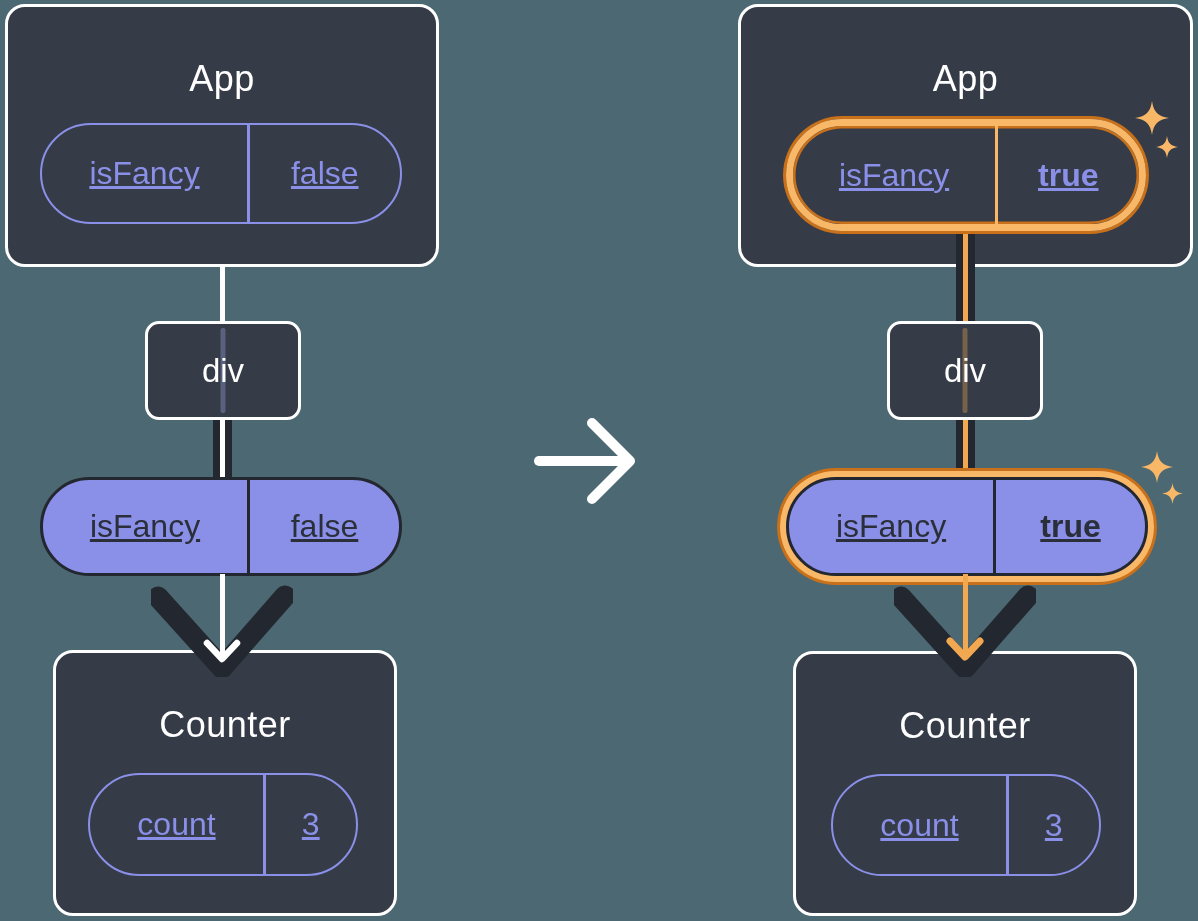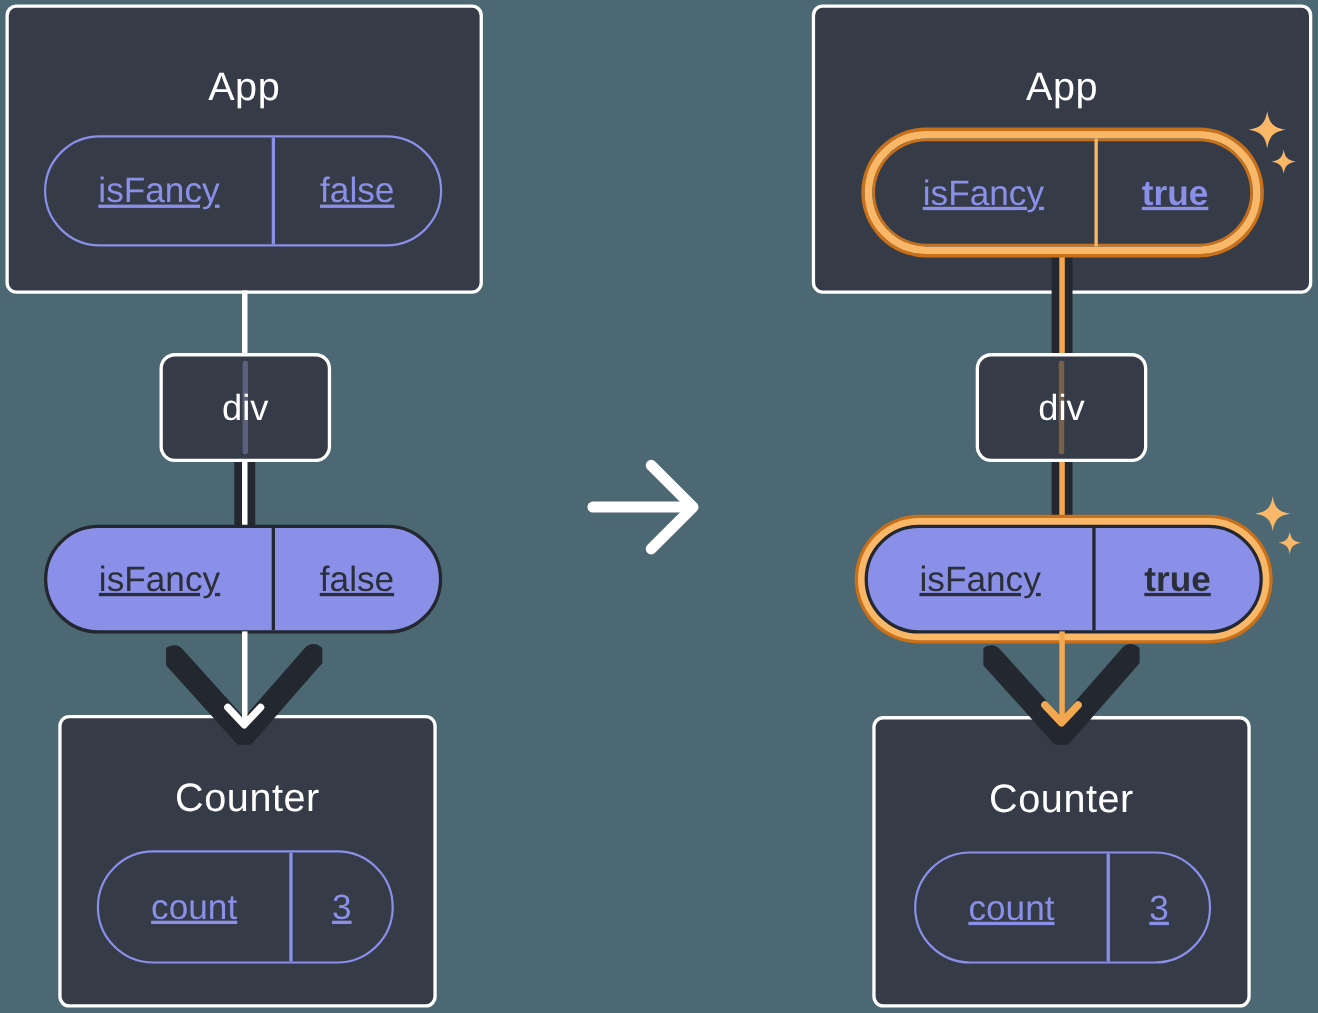--- a/index.html
+++ b/index.html
@@ -7,21 +7,21 @@
     --purple:#8a90e8; --pill-text-dark:#2b2f3a; --dark-line:#23272f;
     --orange-light:#f8b868; --orange-line:#f2a850; --orange-dark:#c9701a;
     --white-line:#ffffff;
   }
   html,body{margin:0;padding:0;}
   body{background:var(--background);font-family:"Liberation Sans","DejaVu Sans",sans-serif;}
   .canvas{position:relative;width:1198px;height:921px;background:var(--background);overflow:hidden;}
   .layer{position:absolute;inset:0;}
 
   .card{position:absolute;background:var(--card);border:3px solid var(--card-border);
-        border-radius:10px;box-sizing:border-box;z-index:1;}
+        border-radius:20px;box-sizing:border-box;z-index:1;}
   .card-title{position:absolute;left:0;right:0;top:47px;height:50px;line-height:50px;
         text-align:center;color:#fff;font-size:36px;font-weight:500;letter-spacing:.5px;}
 
   .pill{position:absolute;box-sizing:border-box;display:flex;align-items:stretch;z-index:3;}
   .pill-outline{background:transparent;border:2.5px solid var(--purple);}
   .pill-filled{background:var(--purple);border:3px solid var(--dark-line);}
   .pill-cell{display:flex;align-items:center;justify-content:center;font-size:32px;font-weight:500;text-decoration:underline;}
   .pill-divider{width:2.5px;align-self:stretch;flex:none;}
   .t-purple{color:var(--purple);}
   .t-dark{color:var(--pill-text-dark);}

